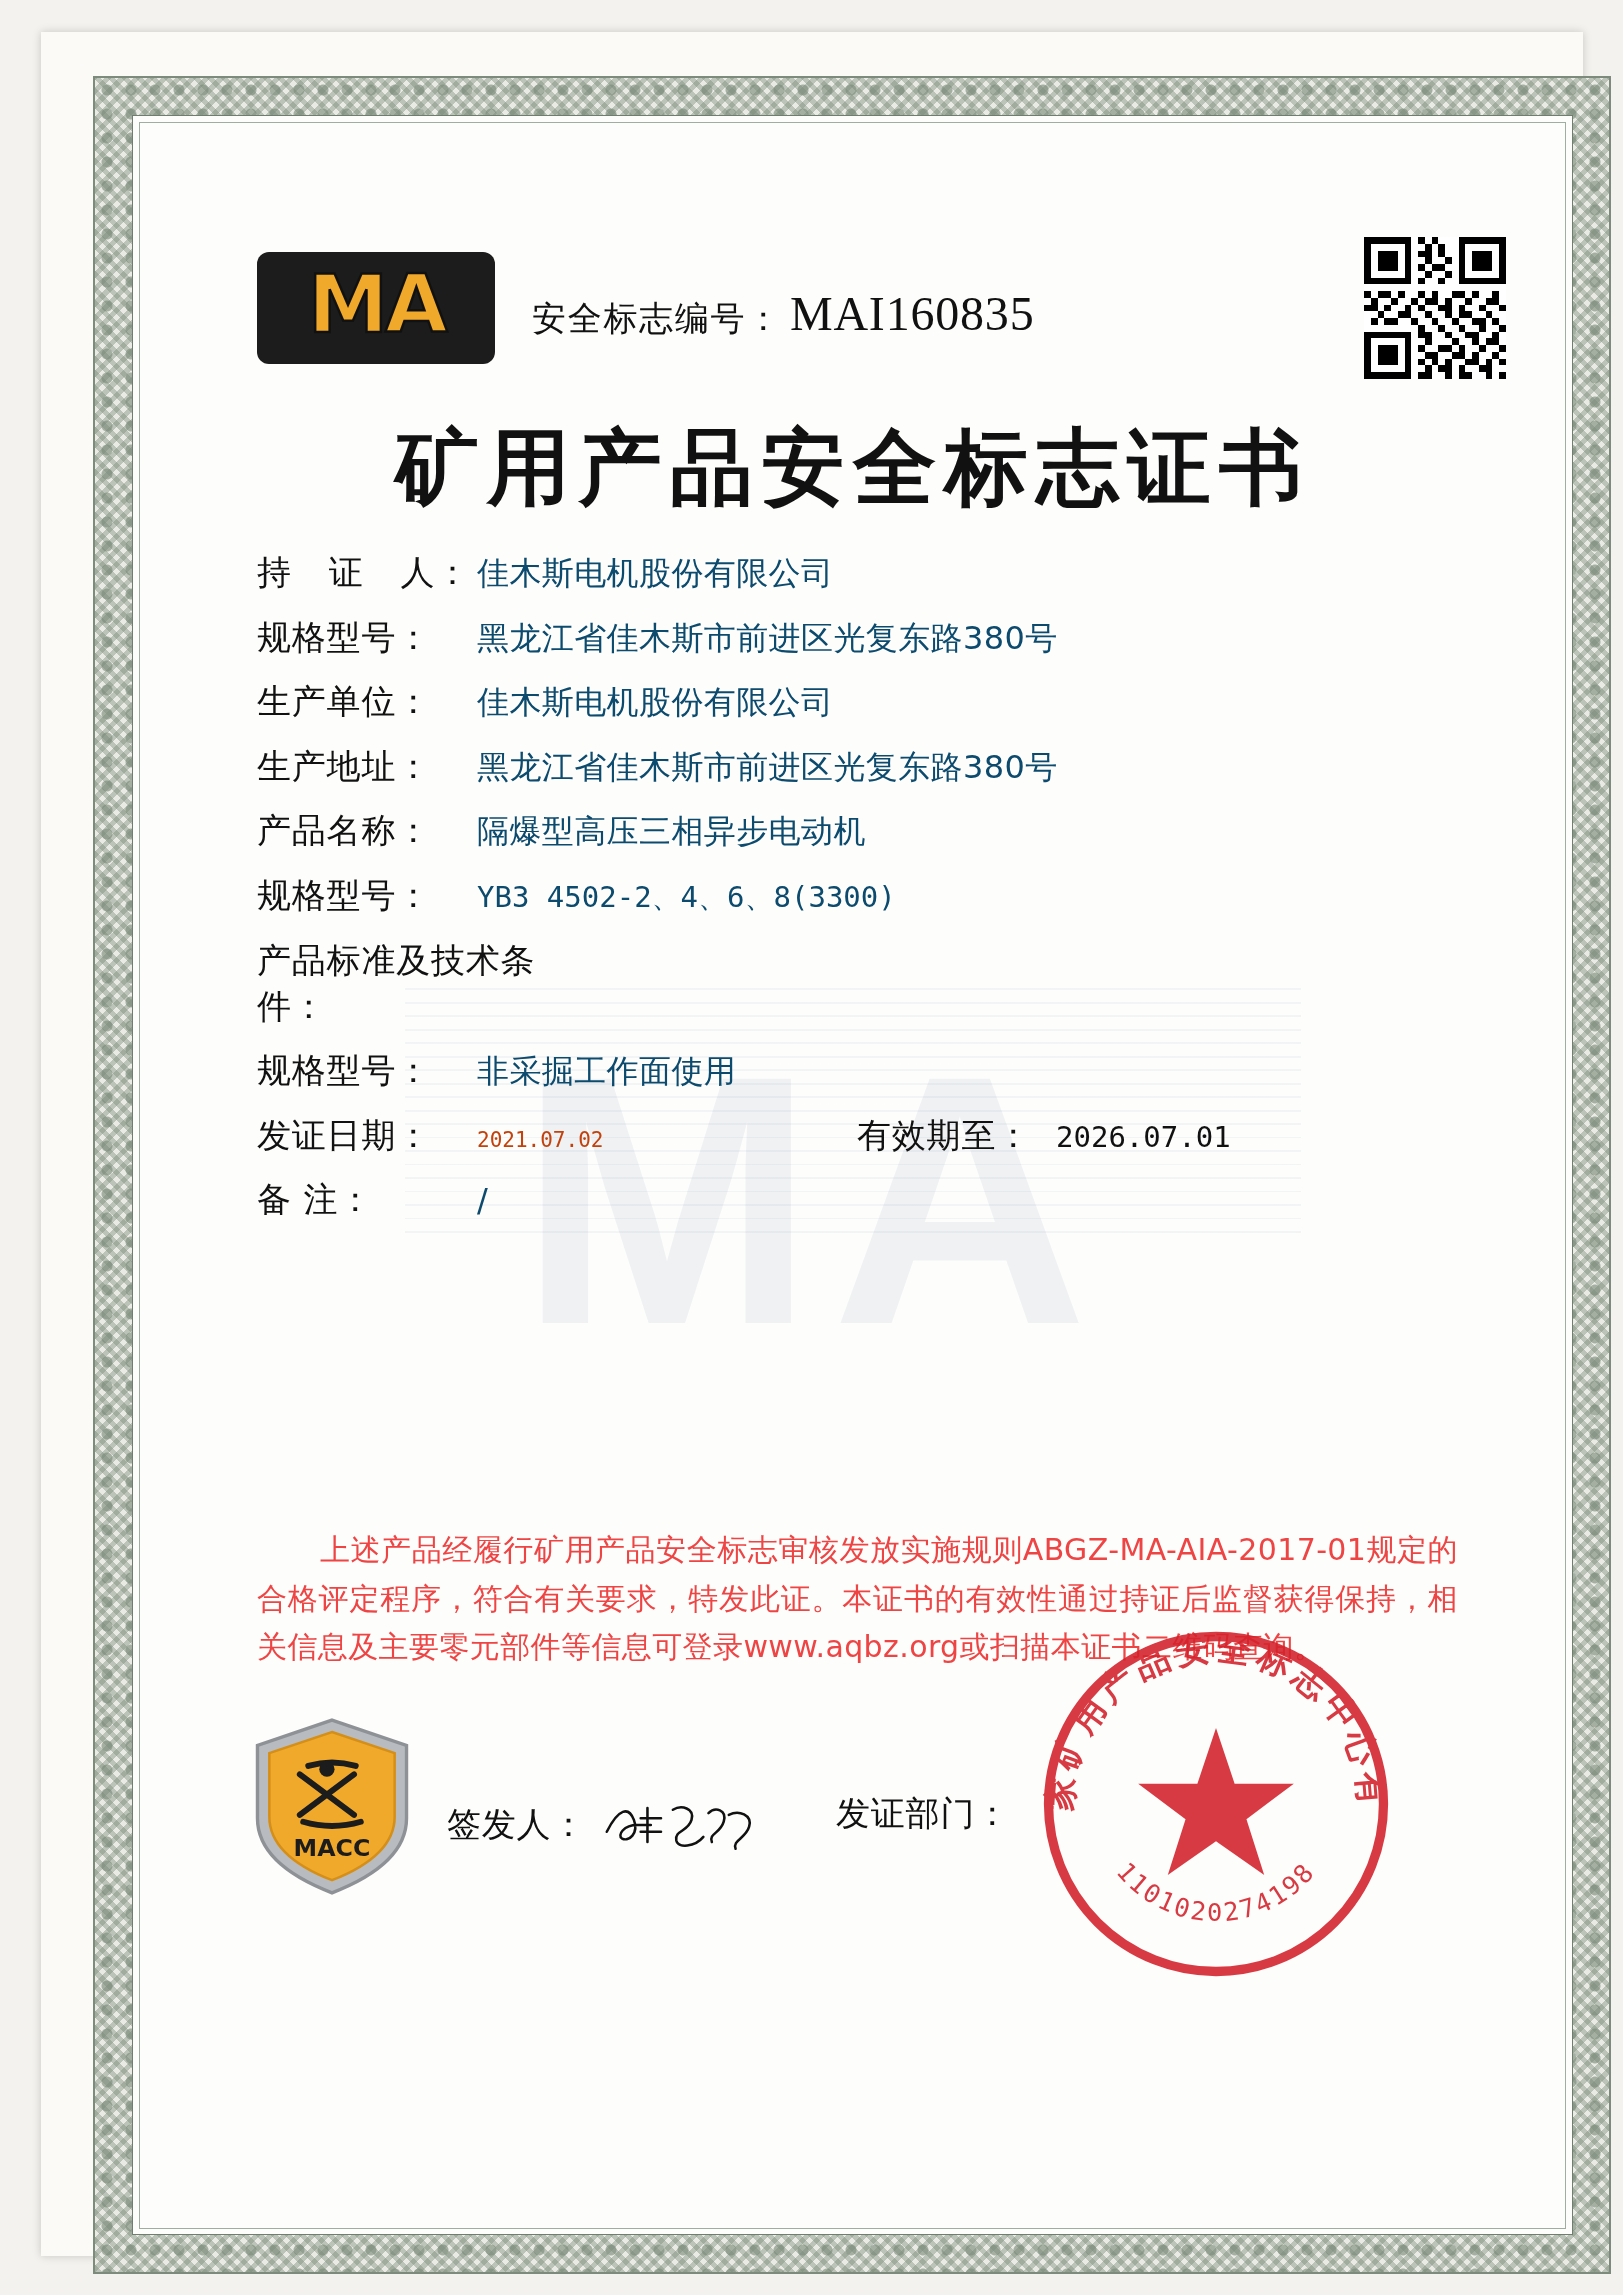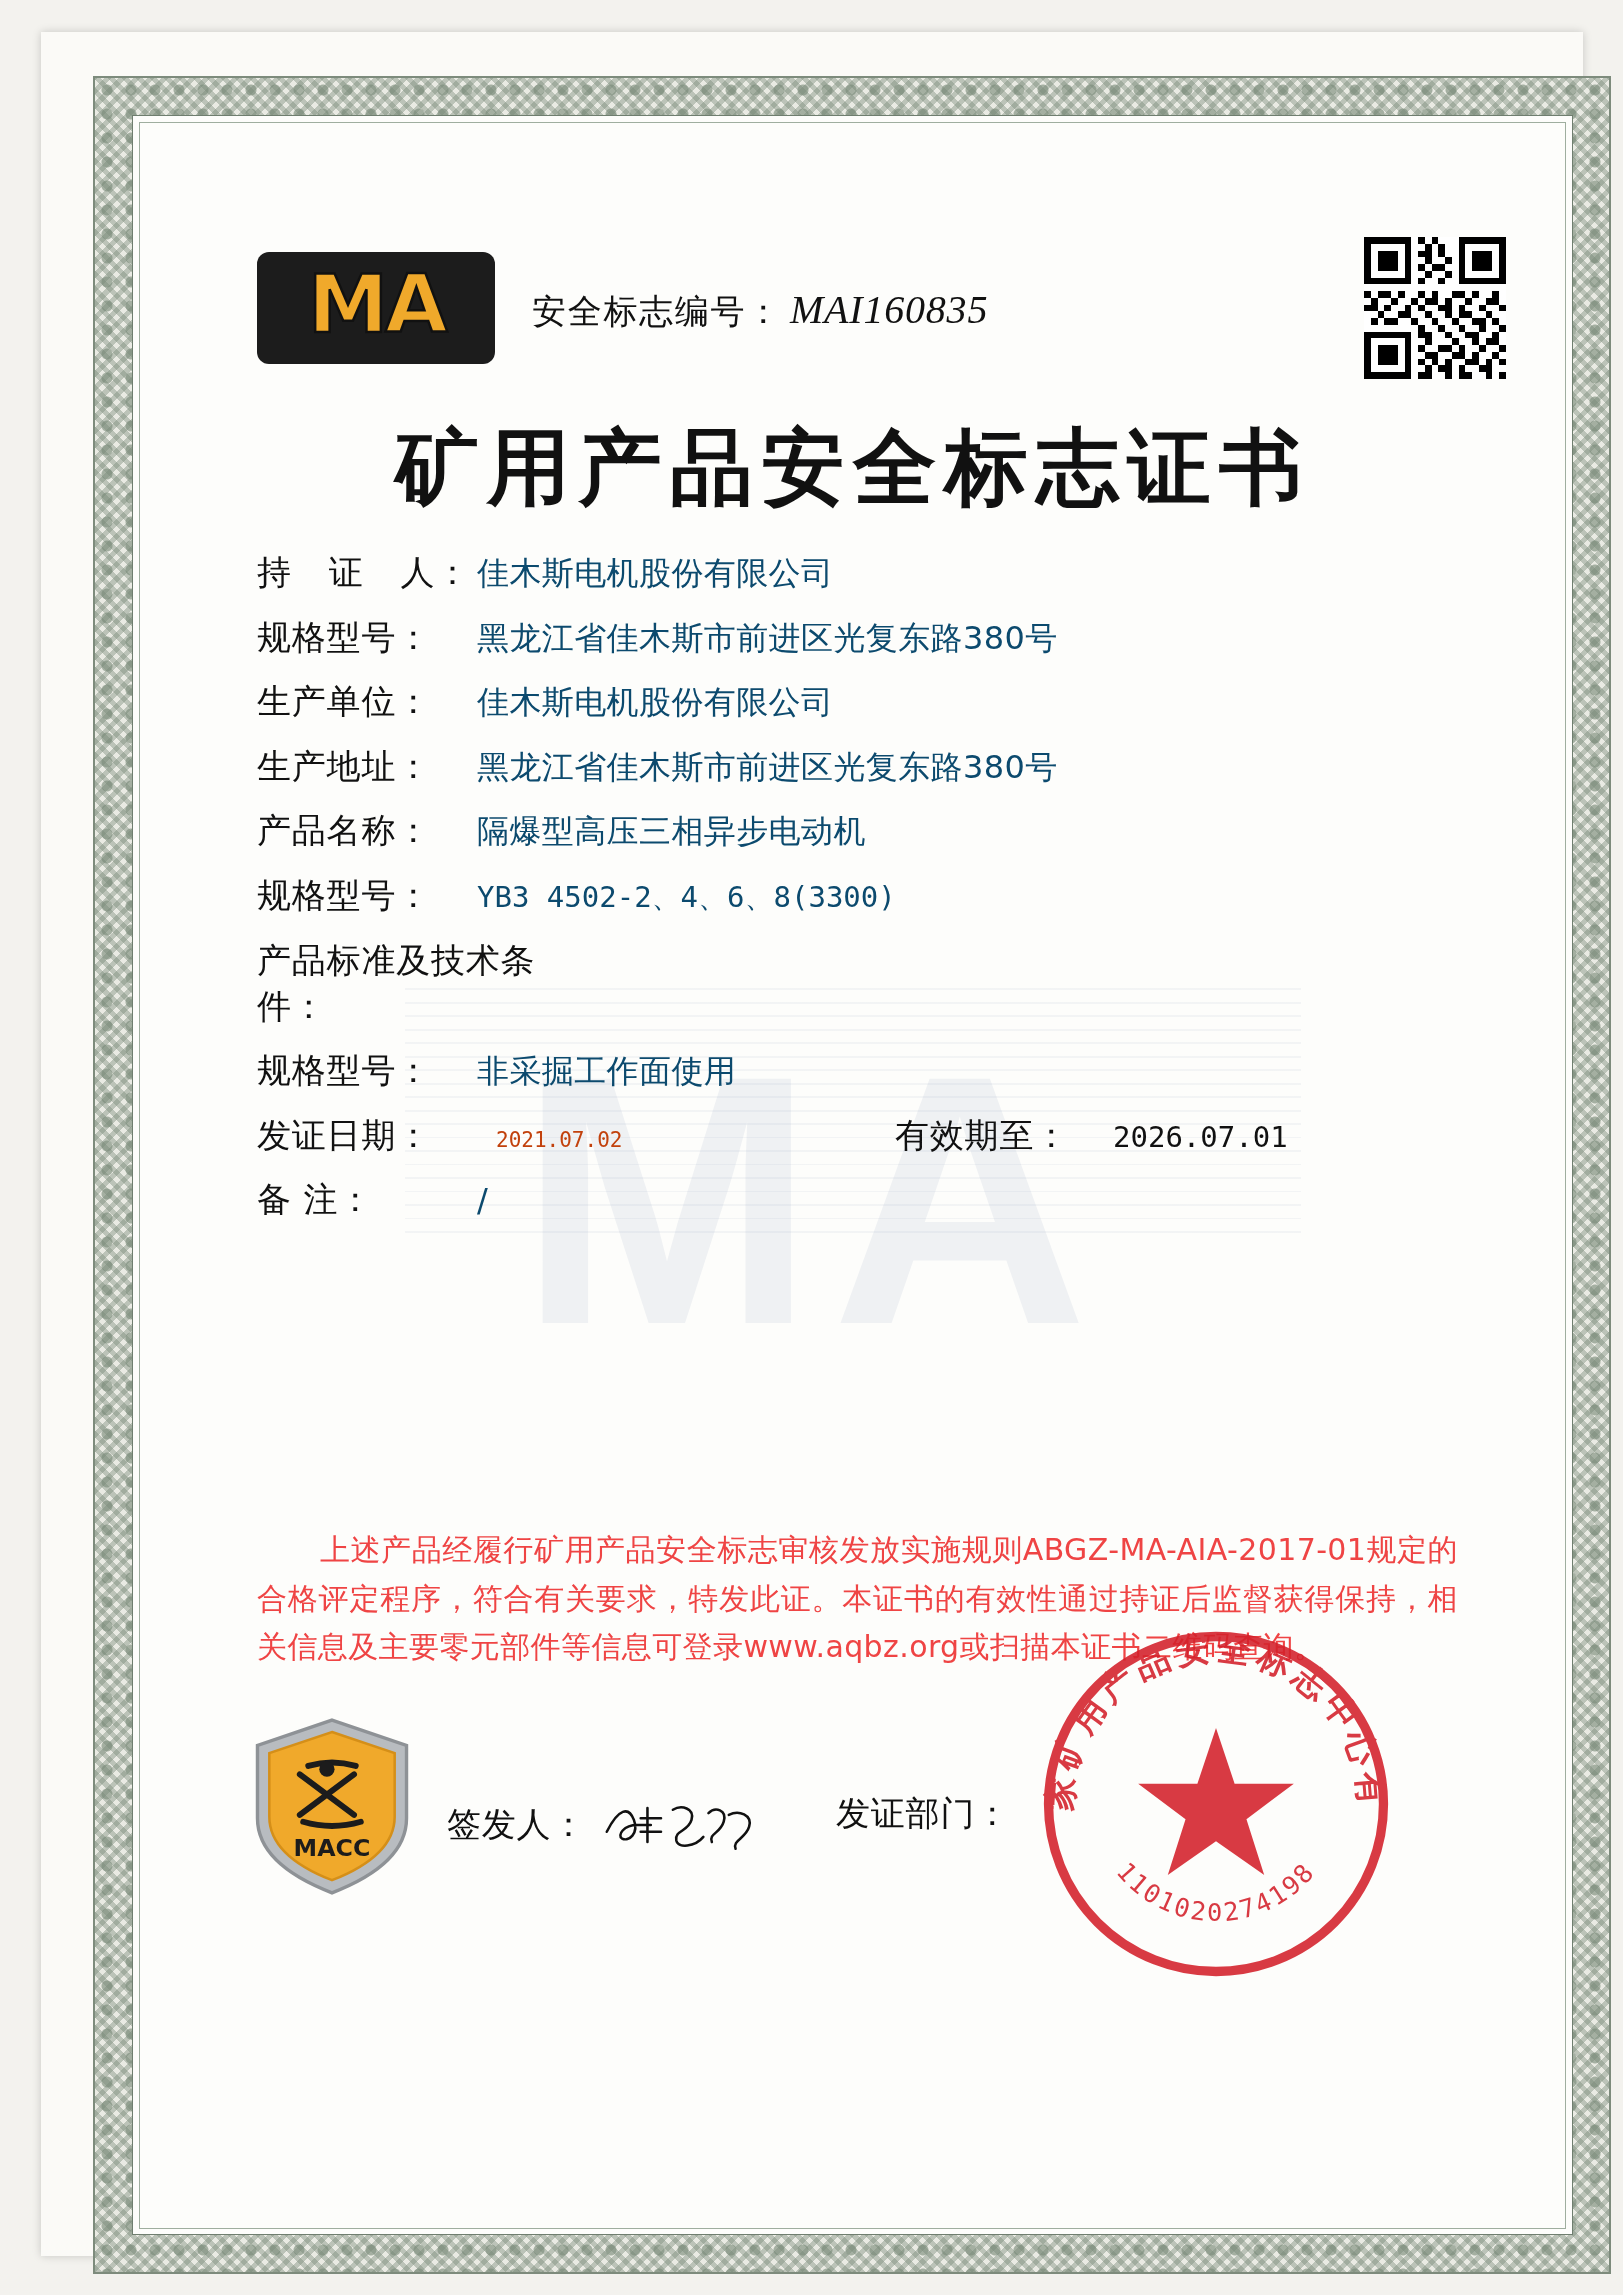--- a/index.html
+++ b/index.html
@@ -137,24 +137,23 @@
     gap: 8px;
   }
   .cert-no-label {
     font-family: "DejaVu Sans", "Liberation Sans", sans-serif;
     font-size: 34px;
     color: #111;
     letter-spacing: 1.7px;
   }
   .cert-no-value {
     font-family: "Liberation Serif", serif;
-    font-size: 40px;
+    font-size: 48px;
     color: #111;
     letter-spacing: 0.8px;
-    font-style: italic;
   }
 
   
   .qr {
     position: absolute;
     right: 32px;
     top: 78px;
     width: 142px;
     height: 142px;
     background: #ffffff;
@@ -225,21 +224,20 @@
   }
   .field-label.wide {
     width: 321px;
     flex: 0 0 321px;
   }
 
   .date-row {
     display: flex;
     align-items: baseline;
     margin-bottom: 18.6px;
-    gap: 19px;
   }
   .date-left-label {
     width: 220px;
     flex: 0 0 220px;
     font-family: "DejaVu Sans", "Liberation Sans", sans-serif;
     font-size: 34px;
     letter-spacing: 0.8px;
     color: #111;
     display: flex;
     justify-content: space-between;

